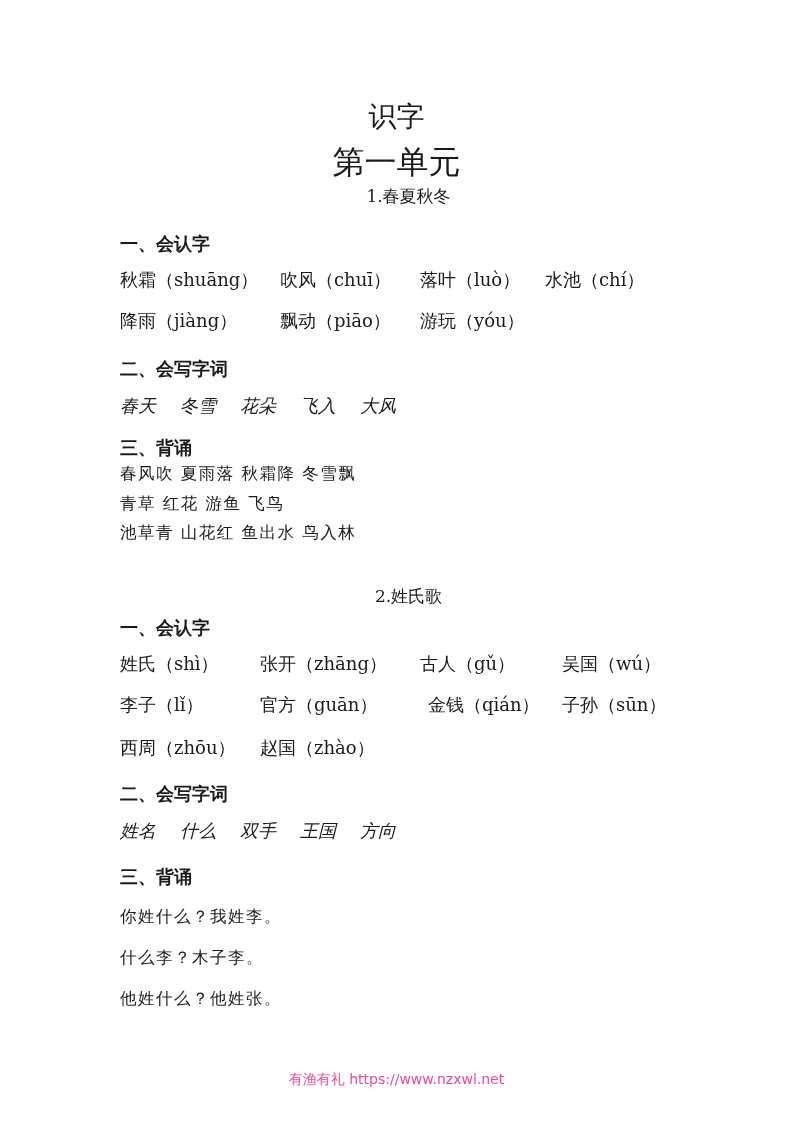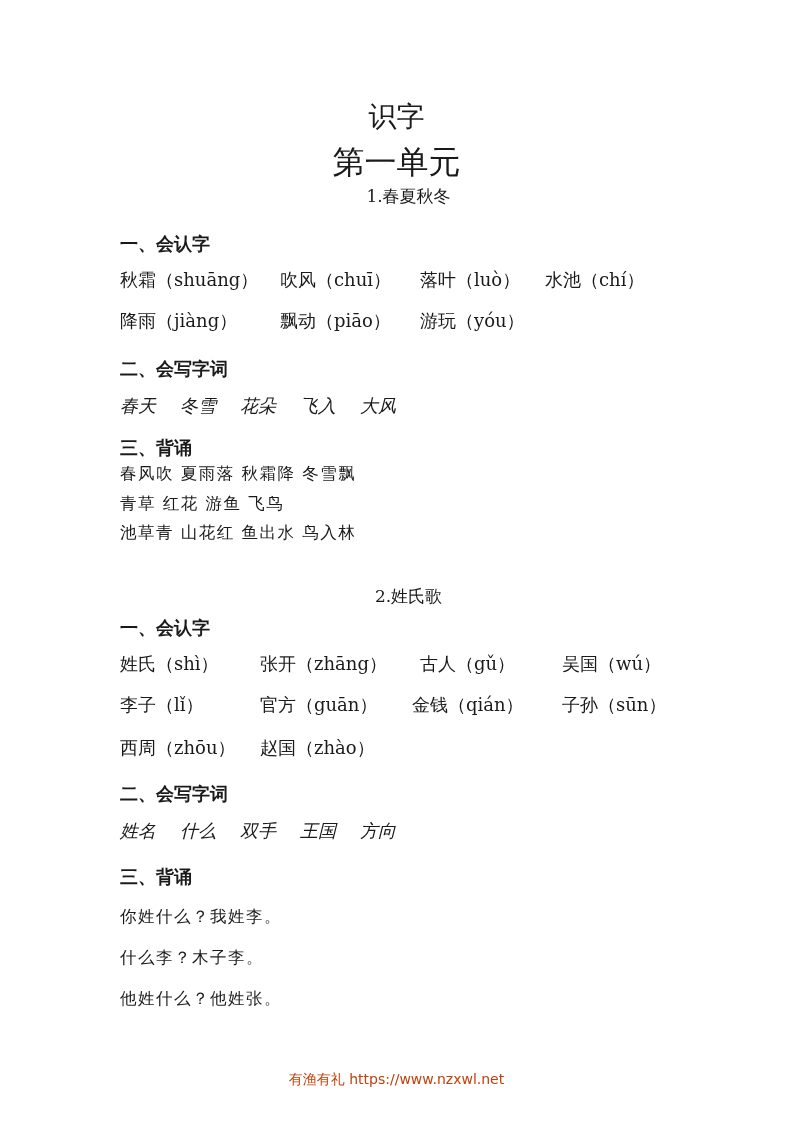--- a/index.html
+++ b/index.html
@@ -8,21 +8,21 @@
   .title1 { top:98px; font-size:28px; font-family:"DejaVu Sans", sans-serif; }
   .title2 { top:141px; font-size:32px; font-family:"DejaVu Sans", sans-serif; }
   .lesson { font-size:17px;padding-left:12px; }
   .l1 { top:185px; }
   .l2 { top:585px;text-align:center; }
   .heading { position:absolute; left:120px; font-size:18px; font-weight:bold; font-family:Liberation Mono, monospace; }
   .row { position:absolute; left:120px; font-size:18px; white-space:nowrap; }
   .item { position:absolute; white-space:nowrap; }
   .words span { margin-right:20px;font-style:italic; }
   .recite { position:absolute; left:120px; font-size:16.5px; letter-spacing:1.5px; white-space:nowrap; }
-  .footer { position:absolute; top:1071px; left:0; width:793px; text-align:center; font-size:14px; color:#c2410c; font-family:"DejaVu Sans", sans-serif; }
+  .footer { position:absolute; top:1071px; left:0; width:793px; text-align:center; font-size:14px; color:#ec4899; font-family:"DejaVu Sans", sans-serif; }
 </style>
 </head>
 <body>
 
 <div>
   <div class="center title1">识字</div>
   <div class="center title2">第一单元</div>
 
   <div class="center lesson l1">1.春夏秋冬</div>
   <div class="heading" style="top:232px">一、会认字</div>
@@ -56,21 +56,21 @@
   <div class="heading" style="top:616px">一、会认字</div>
   <div class="row" style="top:652px">
     <span class="item" style="left:0">姓氏（shì）</span>
     <span class="item" style="left:140px">张开（zhāng）</span>
     <span class="item" style="left:300px">古人（gǔ）</span>
     <span class="item" style="left:442px">吴国（wú）</span>
   </div>
   <div class="row" style="top:693px">
     <span class="item" style="left:0">李子（lǐ）</span>
     <span class="item" style="left:140px">官方（guān）</span>
-    <span class="item" style="left:292px">金钱（qián）</span>
+    <span class="item" style="left:308px">金钱（qián）</span>
     <span class="item" style="left:442px">子孙（sūn）</span>
   </div>
   <div class="row" style="top:736px">
     <span class="item" style="left:0">西周（zhōu）</span>
     <span class="item" style="left:140px">赵国（zhào）</span>
   </div>
 
   <div class="heading" style="top:782px">二、会写字词</div>
   <div class="row words" style="top:819px">
     <span class="item" style="left:0">姓名</span>

